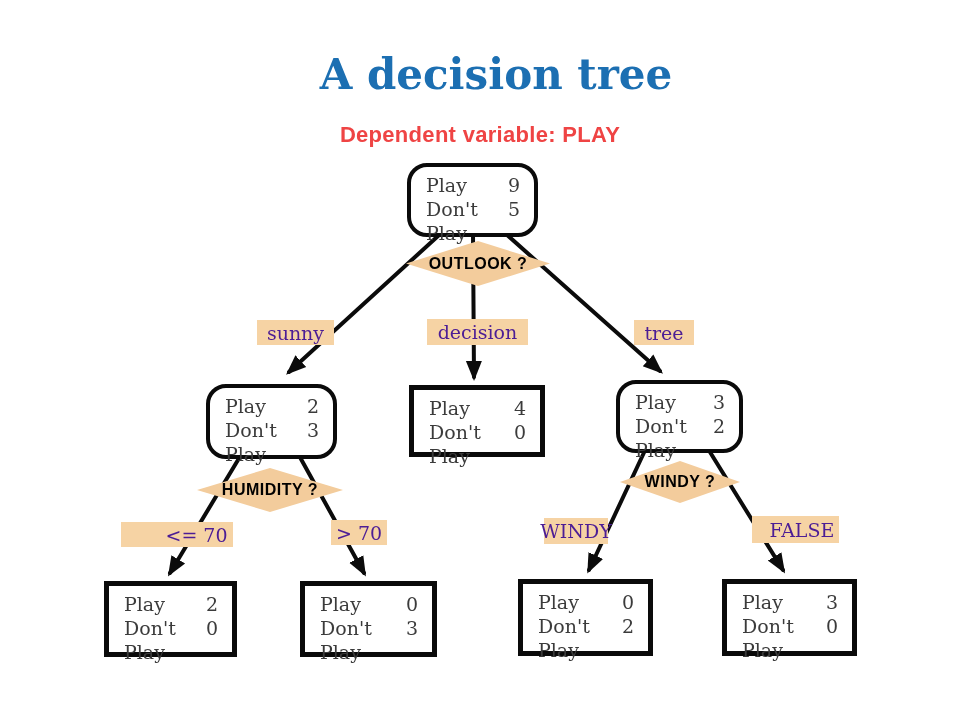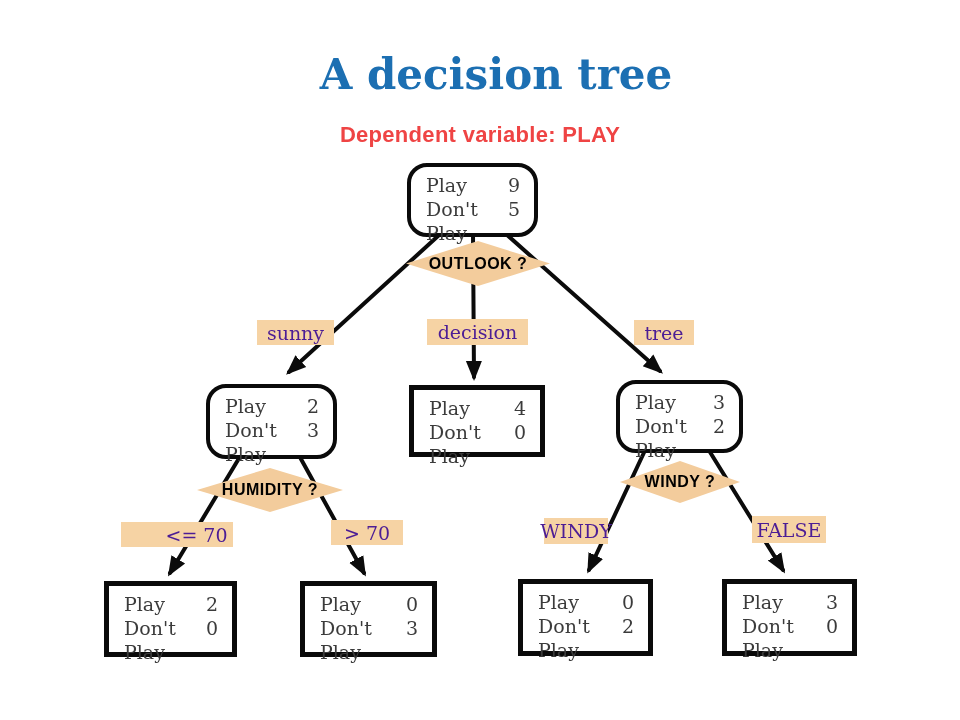--- a/index.html
+++ b/index.html
@@ -49,23 +49,23 @@
       <line x1="296" y1="450" x2="364" y2="573" marker-end="url(#arrow)"></line>
       <line x1="648" y1="444" x2="589" y2="570" marker-end="url(#arrow)"></line>
       <line x1="705" y1="444" x2="783" y2="570" marker-end="url(#arrow)"></line>
     </g>
   </svg>
 
   <div class="blabel" style="left:257px;top:320px;width:77px;height:25px;">sunny</div>
   <div class="blabel" style="left:427px;top:319px;width:101px;height:26px;">decision</div>
   <div class="blabel" style="left:634px;top:320px;width:60px;height:25px;">tree</div>
   <div class="blabel" style="left:121px;top:522px;width:73px;height:25px;padding-left:39px;">&lt;= 70</div>
-  <div class="blabel" style="left:331px;top:520px;width:72px;height:25px;">&gt; 70</div>
+  <div class="blabel" style="left:331px;top:520px;width:56px;height:25px;">&gt; 70</div>
   <div class="blabel" style="left:544px;top:518px;width:64px;height:26px;">WINDY</div>
-  <div class="blabel" style="left:752px;top:516px;width:74px;height:27px;">FALSE</div>
+  <div class="blabel" style="left:752px;top:516px;width:74px;height:27px;padding-left:13px;">FALSE</div>
 
   <div class="diamond" style="left:406px;top:241px;width:144px;height:45px;">
     <div class="diamond-bg"></div>
     <span class="diamond-text">OUTLOOK ?</span>
   </div>
   <div class="diamond" style="left:197px;top:468px;width:146px;height:44px;">
     <div class="diamond-bg"></div>
     <span class="diamond-text">HUMIDITY ?</span>
   </div>
   <div class="diamond" style="left:620px;top:461px;width:120px;height:42px;">

